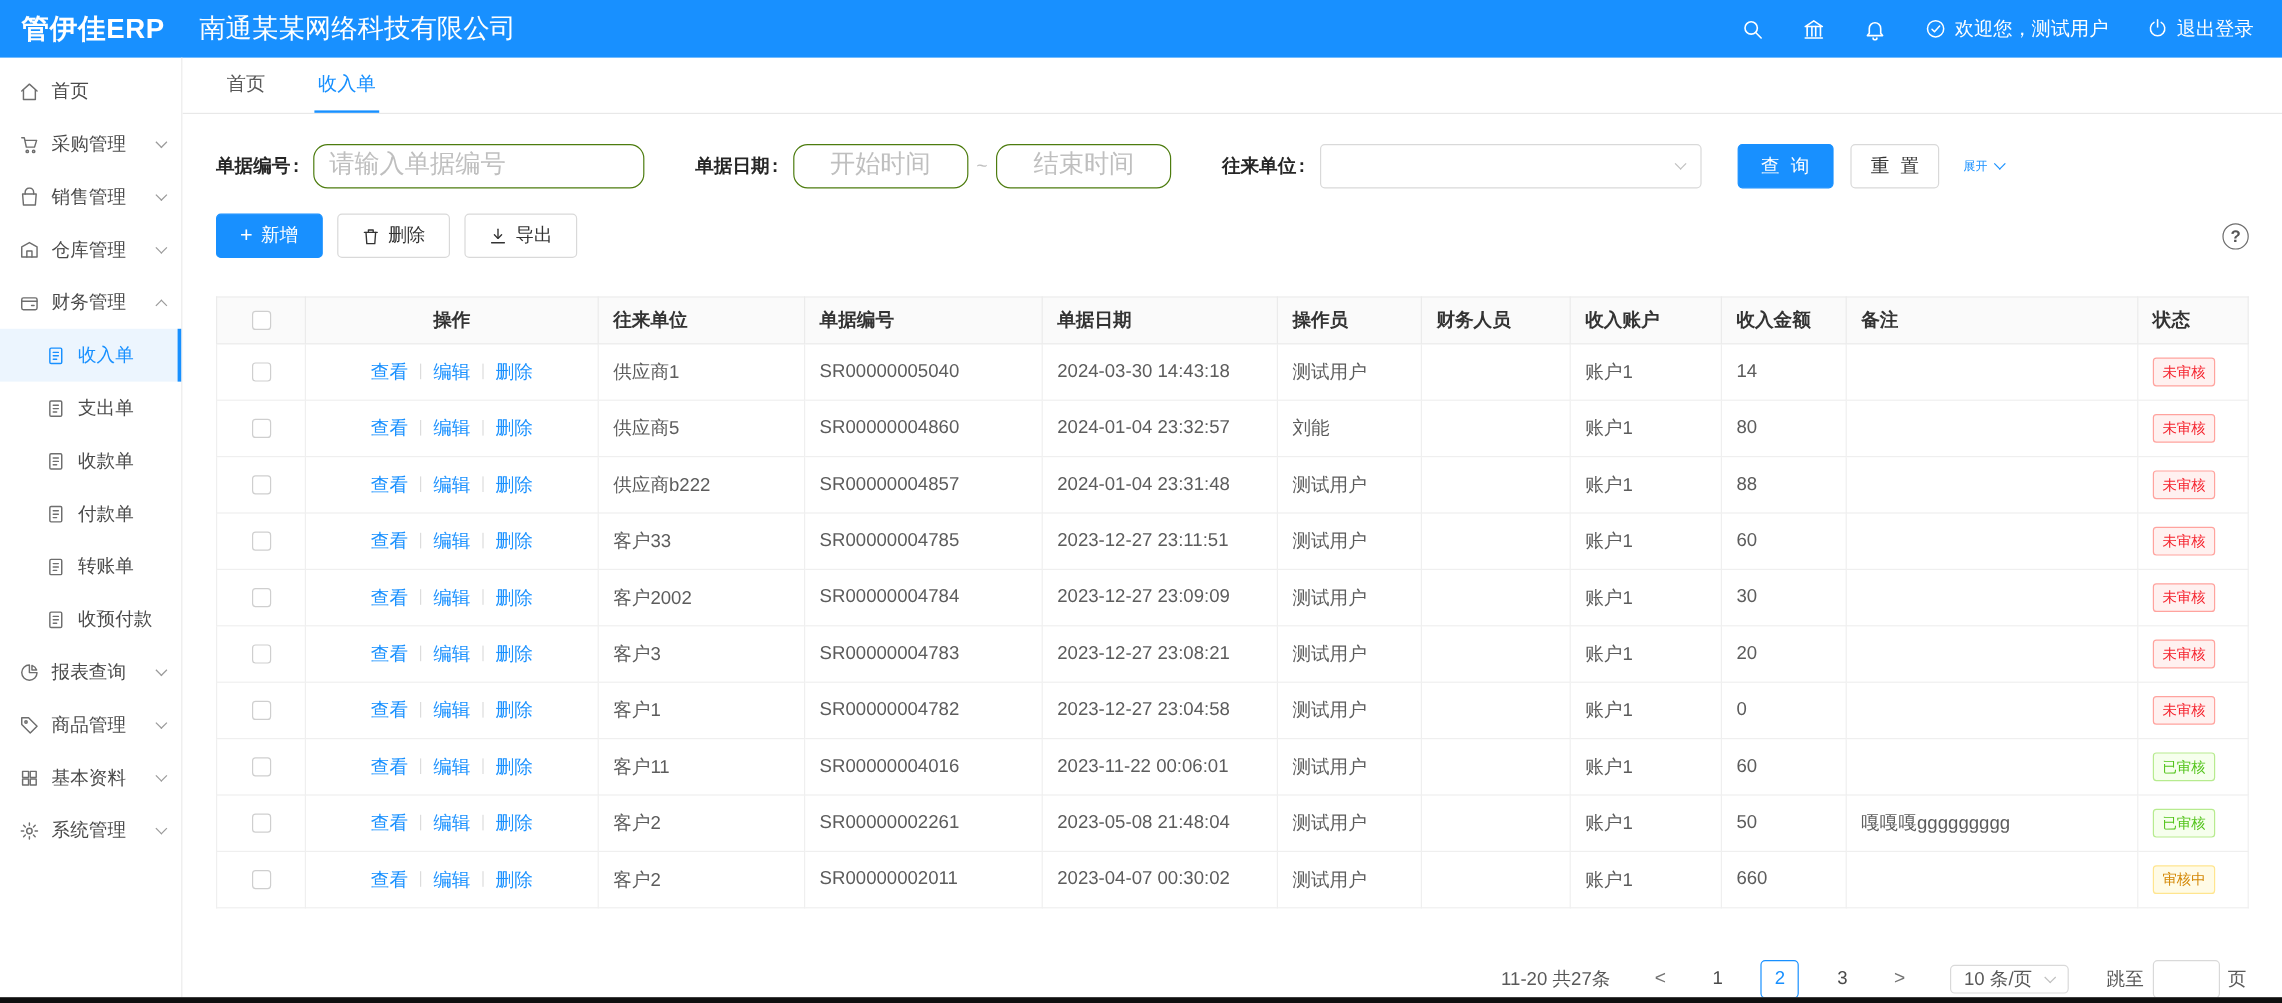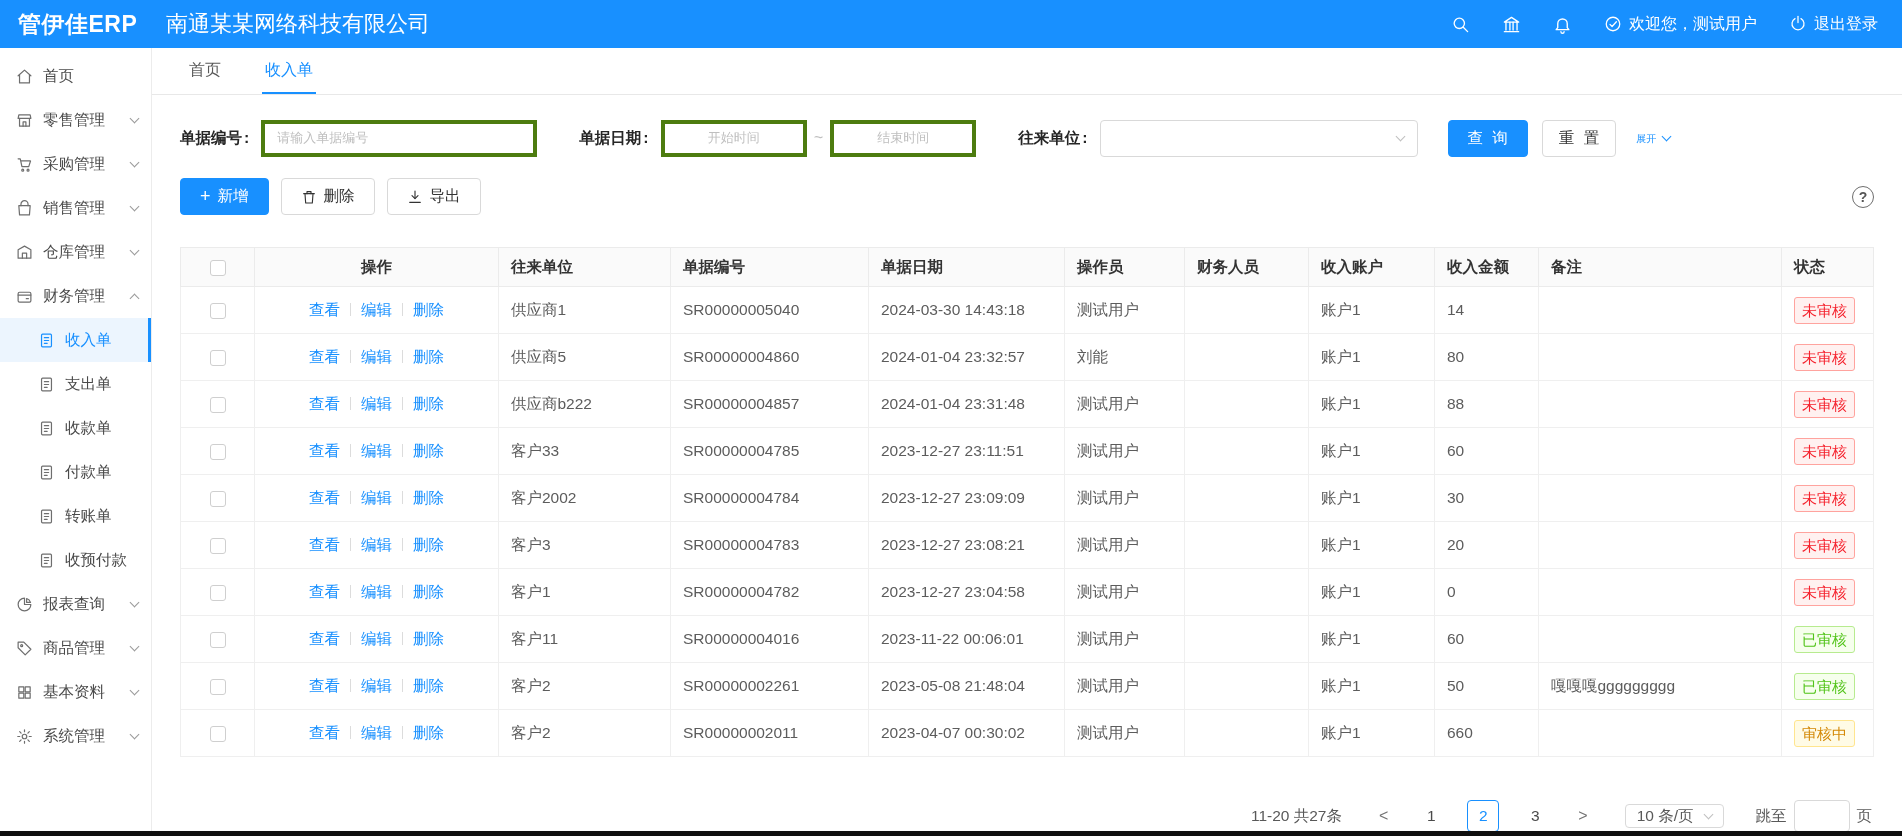--- a/index.html
+++ b/index.html
@@ -41,21 +41,21 @@
   .caret.lite { border-color: #bfbfbf; }
 
   
   .tabbar { height: 47px; flex-shrink: 0; border-bottom: 1px solid #e8e8e8; display: flex; align-items: stretch; padding-left: 34px; gap: 38px; }
   .tab { display: flex; align-items: center; font-size: 16px; color: #595959; cursor: pointer; border-bottom: 2px solid transparent; padding: 0 3px; }
   .tab.active { color: #1890ff; border-bottom-color: #1890ff; }
 
   
   .filterbar { display: flex; align-items: center; padding: 25px 28px 0 28px; flex-shrink: 0; font-family: Liberation Mono, monospace; }
   .flabel { font-weight: 700; font-size: 15.5px; color: #262626; margin-right: 10px; white-space: nowrap; }
-  .finput { height: 37px; border: 4px solid #4d7c0f; border-radius: 0; padding: 0 12px; font-size: 13px; color: #333; outline: none; font-family: inherit; background: #fff; }
+  .finput { height: 37px; border: 1px solid #4d7c0f; border-radius: 12px; padding: 0 12px; font-size: 21px; color: #333; outline: none; font-family: inherit; background: #fff; }
   .finput::placeholder { color: #bfbfbf; }
   .doc-input { width: 276px; margin-right: 42px; }
   .date-input { width: 146px; text-align: center; }
   .tilde { color: #bfbfbf; margin: 0 7px; }
   .date-group { display: flex; align-items: center; margin-right: 42px; }
   .partner-select { width: 318px; height: 37px; border: 1px solid #d9d9d9; border-radius: 4px; display: flex; align-items: center; justify-content: space-between; padding: 0 13px; margin-right: 30px; cursor: pointer; background: #fff; }
 
   .btn { height: 37px; border-radius: 4px; font-size: 15.5px; display: inline-flex; align-items: center; justify-content: center; gap: 7px; padding: 0 19px; cursor: pointer; border: 1px solid #d9d9d9; background: #fff; color: #333; font-family: inherit; }
   .btn.primary { background: #1890ff; border-color: #1890ff; color: #fff; }
   .btn svg { width: 16px; height: 16px; }
@@ -69,21 +69,21 @@
 
   
   .table-wrap { padding: 16px 28px; flex-shrink: 0; }
   table { width: 100%; border-collapse: collapse; table-layout: fixed; font-size: 15.5px; }
   th { background: #fafafa; font-weight: 600; color: #333; height: 39px; padding: 0 12px; text-align: left; border: 1px solid #ebebeb; white-space: nowrap; }
   td { height: 47px; padding: 0 12px; color: #5c5c5c; border: 1px solid #efefef; overflow: hidden; white-space: nowrap; text-overflow: ellipsis; background: #fff; }
   .c-center { text-align: center; }
   a.op { color: #1890ff; cursor: pointer; text-decoration: none; }
   .vsep { display: inline-block; width: 1px; height: 13px; background: #dcdcdc; margin: 0 10px; vertical-align: -1px; }
   .checkbox { width: 16px; height: 16px; border: 1px solid #cfcfcf; border-radius: 3px; display: inline-block; background: #fff; cursor: pointer; vertical-align: middle; }
-  .badge { display: inline-block; font-size: 15px; line-height: 1; padding: 5px 7px; border-radius: 3px; border: 1px solid; }
+  .badge { display: inline-block; font-size: 12px; line-height: 1; padding: 5px 7px; border-radius: 3px; border: 1px solid; }
   .badge.unapproved { color: #f5222d; background: #fff1f0; border-color: #ffa39e; }
   .badge.approved  { color: #52c41a; background: #f6ffed; border-color: #b7eb8f; }
   .badge.pending   { color: #d48806; background: #fffbe6; border-color: #ffe58f; }
 
   
   .pagination { display: flex; align-items: center; justify-content: flex-end; gap: 20px; padding: 27px 30px 0 0; font-size: 15.5px; color: #595959; }
   .pg-total { margin-right: 10px; }
   .pg-arrow { color: #737373; padding: 0 7px; cursor: pointer; font-size: 16px; }
   .pg-num { min-width: 32px; height: 32px; display: flex; align-items: center; justify-content: center; border-radius: 4px; cursor: pointer; color: #4a4a4a; border: 1px solid transparent; background: transparent; font-size: 15.5px; font-family: inherit; }
   .pg-num.current { border-color: #1890ff; color: #1890ff; background: #fff; }
@@ -144,31 +144,20 @@
           <svg class="svgicon" viewBox="0 0 24 24">
             <path d="M3 11l9-8 9 8"></path>
             <path d="M5 9.5V21h14V9.5"></path>
           </svg>
         </span>
       <span>首页</span>
     </div>
     <div class="side-item">
       <span class="sicon">
           <svg class="svgicon" viewBox="0 0 24 24">
-            <path d="M4 4h16l1 5H3z"></path>
-            <path d="M5 9v11h14V9"></path>
-            <path d="M10 20v-6h4v6"></path>
-          </svg>
-        </span>
-      <span>零售管理</span>
-      <span class="caret"></span>
-    </div>
-    <div class="side-item">
-      <span class="sicon">
-          <svg class="svgicon" viewBox="0 0 24 24">
             <circle cx="9.5" cy="20" r="1.4"></circle>
             <circle cx="17" cy="20" r="1.4"></circle>
             <path d="M3 4h3l2.4 11H18l2.5-8H7"></path>
           </svg>
         </span>
       <span>采购管理</span>
       <span class="caret"></span>
     </div>
     <div class="side-item">
       <span class="sicon">

